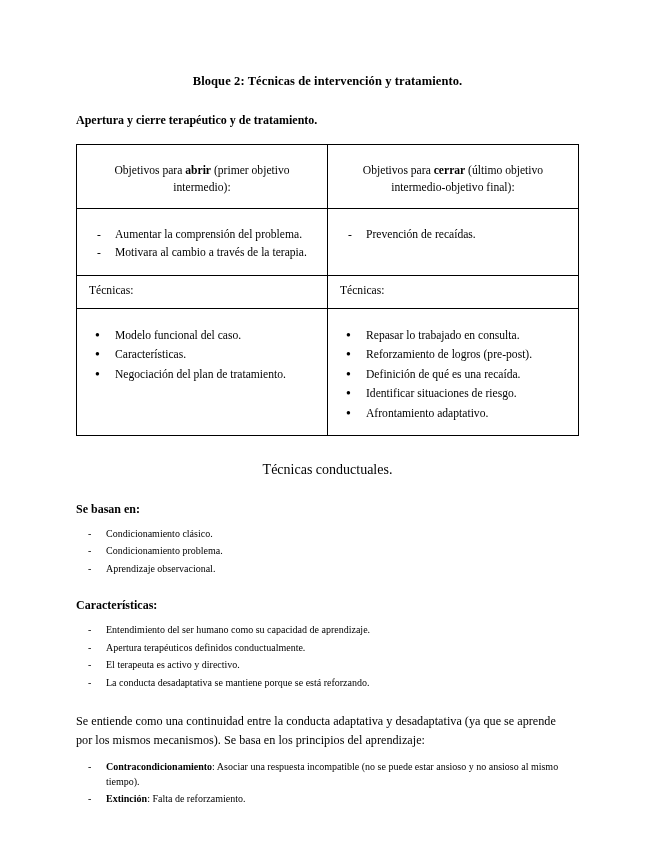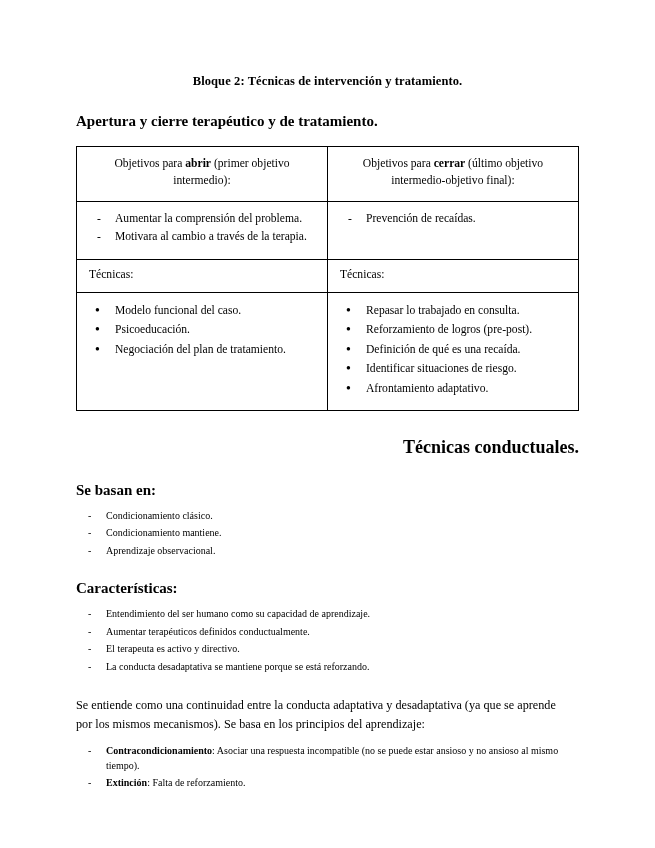--- a/index.html
+++ b/index.html
@@ -23,39 +23,39 @@
   }
   .doc-title {
     text-align: center;
     font-weight: bold;
     font-size: 12.5px;
     margin: 14px 0 0 0;
     letter-spacing: 0.1px;
   }
   .section-heading {
     font-weight: bold;
-    font-size: 15px;
+    font-size: 12px;
     margin: 24px 0 0 0;
   }
   .center-heading {
-    text-align: right;
-    font-weight: bold;
-    font-size: 18px;
+    text-align: center;
+    font-weight: normal;
+    font-size: 14px;
     margin: 26px 0 0 0;
   }
   table.matrix {
     width: 100%;
     border-collapse: collapse;
     margin-top: 16px;
     table-layout: fixed;
   }
   table.matrix td {
     border: 1px solid #000000;
     vertical-align: top;
-    padding: 9px 12px 11px 12px;
+    padding: 18px 12px 11px 12px;
     font-size: 11.6px;
     line-height: 1.45;
   }
   td.head-cell {
     text-align: center;
     padding: 10px 16px 12px 16px;
   }
   .tech-label {
     font-size: 11.6px;
     padding: 7px 12px 8px 12px !important;
@@ -147,21 +147,21 @@
         </td>
       </tr>
       <tr>
         <td class="tech-label">Técnicas:</td>
         <td class="tech-label">Técnicas:</td>
       </tr>
       <tr>
         <td>
           <ul class="bulletlist">
             <li>Modelo funcional del caso.</li>
-            <li>Psicoeducación.</li>
+            <li>Características.</li>
             <li>Negociación del plan de tratamiento.</li>
           </ul>
         </td>
         <td>
           <ul class="bulletlist">
             <li>Repasar lo trabajado en consulta.</li>
             <li>Reforzamiento de logros (pre-post).</li>
             <li>Definición de qué es una recaída.</li>
             <li>Identificar situaciones de riesgo.</li>
             <li>Afrontamiento adaptativo.</li>
@@ -170,30 +170,30 @@
       </tr>
     </tbody>
   </table>
 
   <h2 class="center-heading">Técnicas conductuales.</h2>
 
   <h3 class="section-heading">Se basan en:</h3>
   <div class="body-block">
     <ul class="dashlist">
       <li>Condicionamiento clásico.</li>
-      <li>Condicionamiento mantiene.</li>
+      <li>Condicionamiento problema.</li>
       <li>Aprendizaje observacional.</li>
     </ul>
   </div>
 
   <h3 class="section-heading sub-margin">Características:</h3>
   <div class="body-block">
     <ul class="dashlist">
       <li>Entendimiento del ser humano como su capacidad de aprendizaje.</li>
-      <li>Aumentar terapéuticos definidos conductualmente.</li>
+      <li>Apertura terapéuticos definidos conductualmente.</li>
       <li>El terapeuta es activo y directivo.</li>
       <li>La conducta desadaptativa se mantiene porque se está reforzando.</li>
     </ul>
   </div>
 
   <p class="para">Se entiende como una continuidad entre la conducta adaptativa y desadaptativa (ya que se aprende por los mismos mecanismos). Se basa en los principios del aprendizaje:</p>
 
   <div class="body-block">
     <ul class="dashlist">
       <li><b>Contracondicionamiento</b><span>: Asociar una respuesta incompatible (no se puede estar ansioso y no ansioso al mismo tiempo).</span></li>

